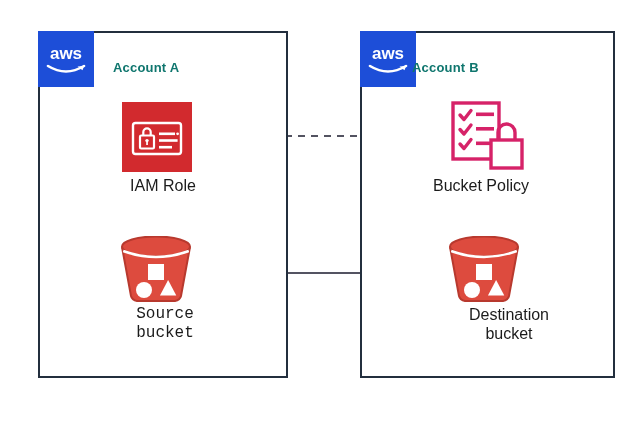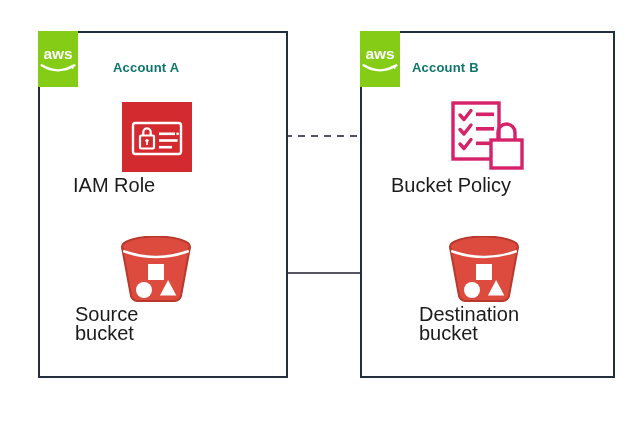--- a/index.html
+++ b/index.html
@@ -26,23 +26,23 @@
     position: absolute;
     border: 2px solid #232F3E;
     background: #ffffff;
     box-sizing: border-box;
   }
   #account-a-box { left: 38px;  top: 31px; width: 250px; height: 347px; }
   #account-b-box { left: 360px; top: 31px; width: 255px; height: 347px; }
 
   .aws-logo-box {
     position: absolute;
-    width: 40px;
+    width: 56px;
     height: 56px;
-    background: #84cc16;
+    background: #1d4ed8;
     box-sizing: border-box;
     display: flex;
     align-items: center;
     justify-content: center;
   }
   #aws-logo-a { left: 38px;  top: 31px; }
   #aws-logo-b { left: 360px; top: 31px; }
   .aws-logo-box svg { display: block; }
 
   .account-title {
@@ -51,28 +51,29 @@
     font-weight: bold;
     color: #0f766e;
     letter-spacing: 0.2px;
     white-space: nowrap;
   }
   #account-a-title { left: 113px; top: 60px; }
   #account-b-title { left: 412px; top: 60px; }
 
   .node-label {
     position: absolute;
-    font-size: 20px;
+    font-size: 16px;
     color: #1b1b1b;
+    text-align: center;
     line-height: 19px;
     white-space: pre-line;
   }
   #iam-role-label       { left: 73px;  top: 176px; width: 180px; }
   #bucket-policy-label  { left: 391px; top: 176px; width: 180px; }
-  #source-bucket-label  { left: 75px;  top: 305px; width: 180px; }
+  #source-bucket-label  { left: 75px;  top: 305px; width: 180px; font-family: Liberation Mono, monospace; }
   #dest-bucket-label    { left: 419px; top: 305px; width: 180px; }
 
   .icon-wrap { position: absolute; }
   #iam-role-icon-wrap      { left: 122px; top: 102px; width: 70px; height: 70px; }
   #bucket-policy-icon-wrap { left: 450px; top: 100px; width: 76px; height: 74px; }
   #source-bucket-icon-wrap { left: 119px; top: 236px; width: 74px; height: 68px; }
   #dest-bucket-icon-wrap   { left: 447px; top: 236px; width: 74px; height: 68px; }
   .icon-wrap svg { display: block; }
 </style>
 </head>

